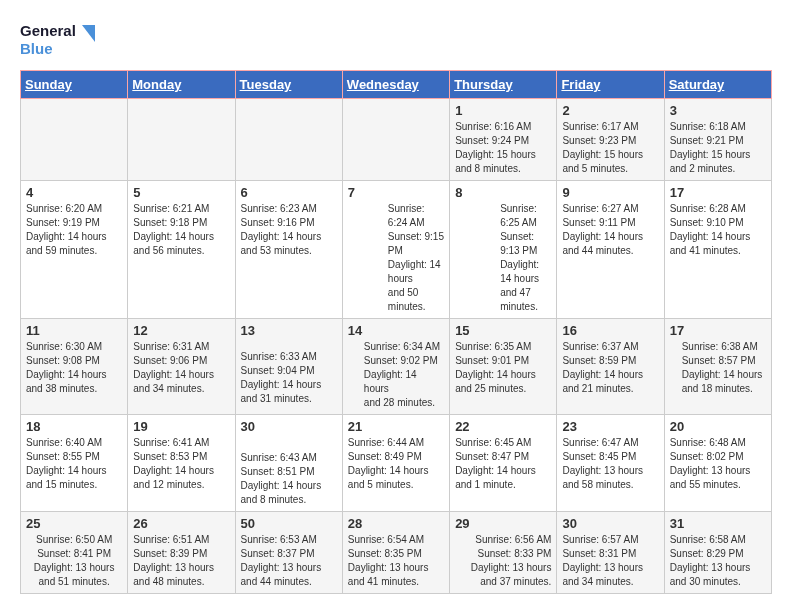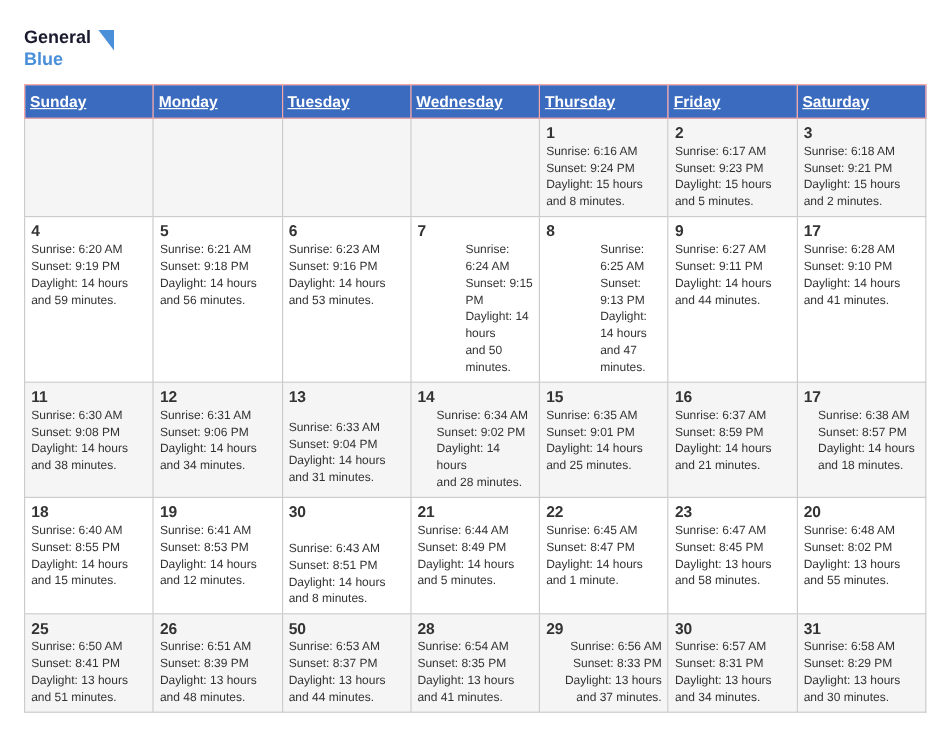--- a/index.html
+++ b/index.html
@@ -283,21 +283,21 @@
           <span class="day-num">20</span>
           <div class="day-info" style="white-space: pre-line;">Sunrise: 6:48 AM
 Sunset: 8:02 PM
 Daylight: 13 hours
 and 55 minutes.</div>
         </td>
       </tr>
       <tr>
         <td>
           <span class="day-num">25</span>
-          <div class="day-info" style="white-space: pre-line;">Sunrise: 6:50 AM
+          <div class="day-info" style="white-space: pre-line; text-align: center;">Sunrise: 6:50 AM
 Sunset: 8:41 PM
 Daylight: 13 hours
 and 51 minutes.</div>
         </td>
         <td>
           <span class="day-num">26</span>
           <div class="day-info" style="white-space: pre-line;">Sunrise: 6:51 AM
 Sunset: 8:39 PM
 Daylight: 13 hours
 and 48 minutes.</div>

